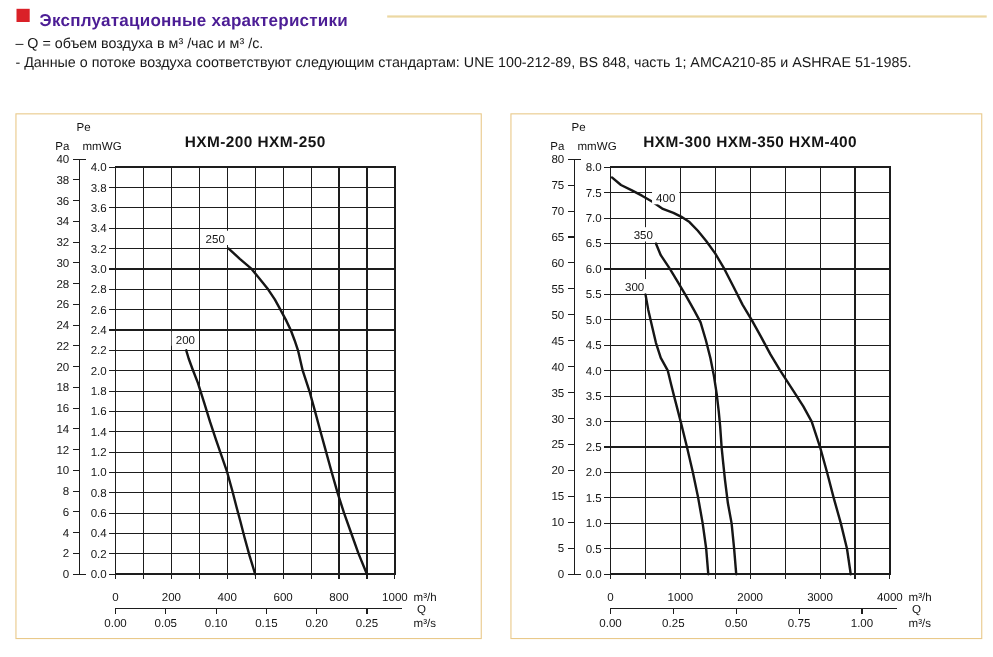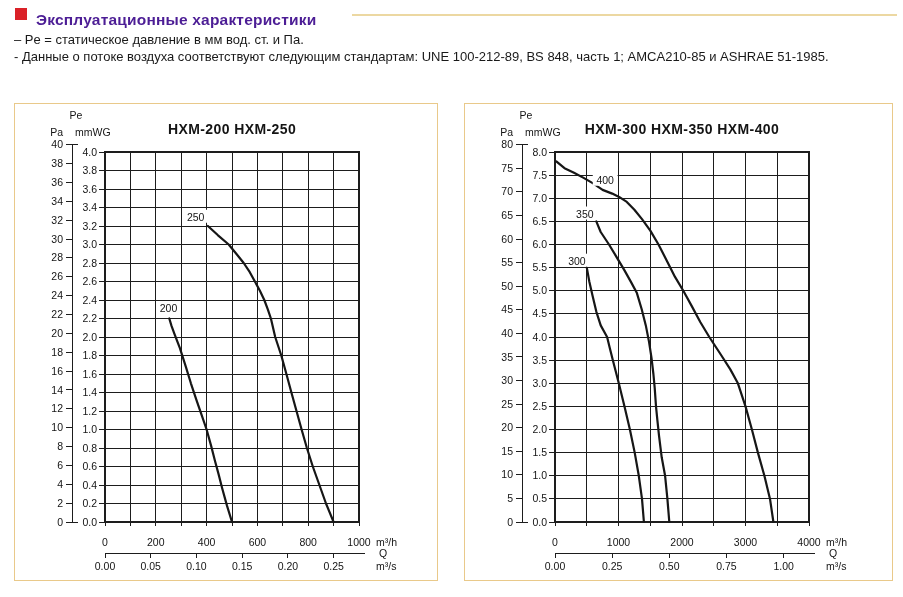--- a/index.html
+++ b/index.html
@@ -17,21 +17,21 @@
 </head>
 <body>
 
 <header>
   <div class="hdr-bullet"></div>
   <h1 class="hdr-title">Эксплуатационные характеристики</h1>
   <div class="hdr-rule"></div>
 </header>
 
 <section class="notes">
-  <div>– Pe = статическое давление в мм вод. ст. и Па.</div>
+  <div>– Q = объем воздуха в м³ /час и м³ /с.</div>
   <div>- Данные о потоке воздуха соответствуют следующим стандартам: UNE 100-212-89, BS 848, часть 1; AMCA210-85 и ASHRAE 51-1985.</div>
 </section>
 
 <figure class="panel left">
   <svg id="chart0" viewBox="0 0 422 476" preserveAspectRatio="none">
       <g>
         <text x="217" y="30" text-anchor="middle" font-size="14" fill="#141414" font-family="Liberation Sans, sans-serif" font-weight="bold" letter-spacing="0.4">HXM-200   HXM-250</text>
       </g>
       <g>
         <line x1="90" y1="48" x2="90" y2="418" stroke="#1d1d1d" stroke-width="1" shape-rendering="crispEdges"></line>

